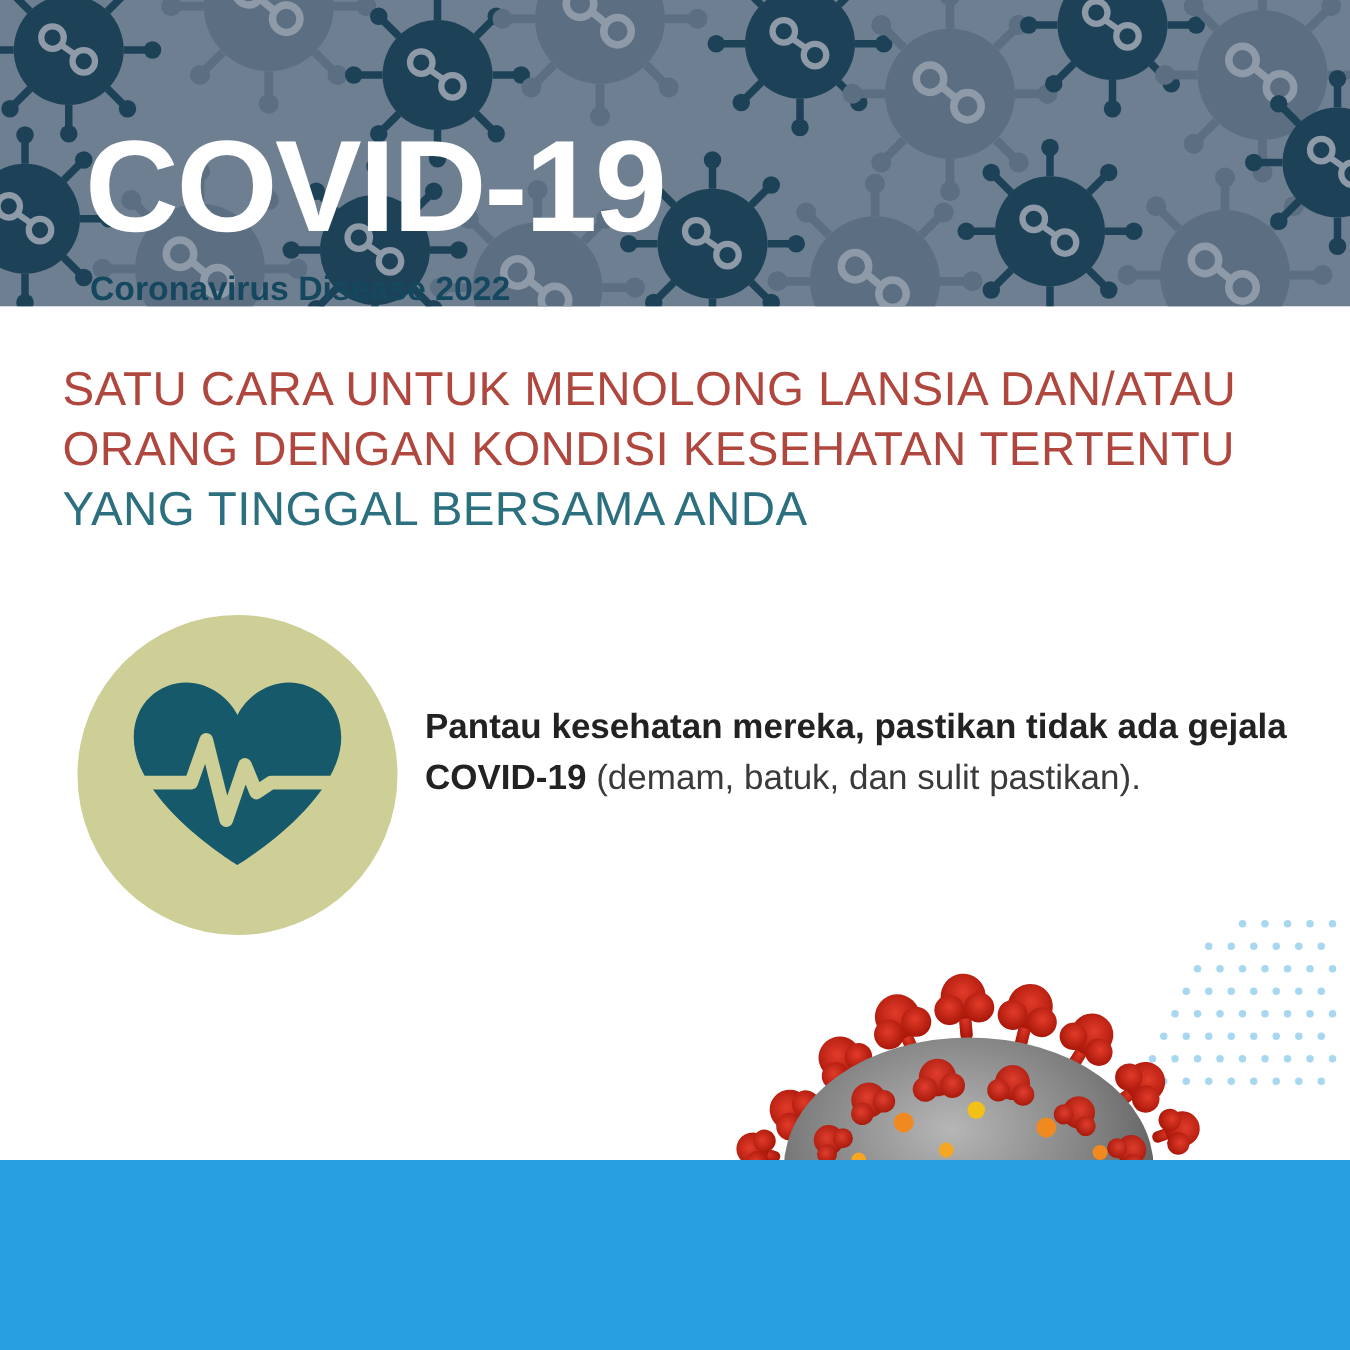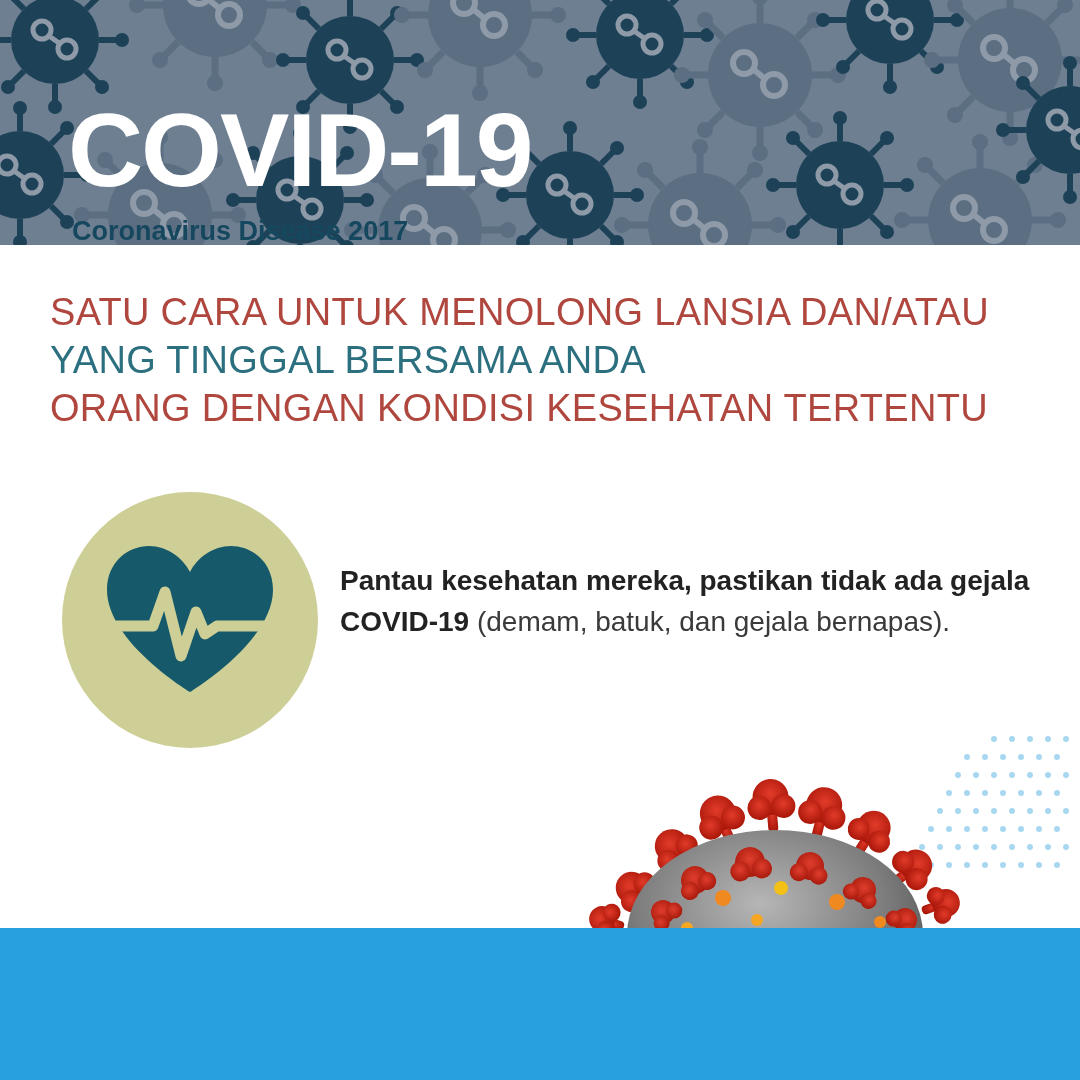--- a/index.html
+++ b/index.html
@@ -210,38 +210,38 @@
       <use href="#virus-a" x="160" y="215"></use>
       <use href="#virus-b" x="300" y="200"></use>
       <use href="#virus-a" x="430" y="230"></use>
       <use href="#virus-b" x="570" y="195"></use>
       <use href="#virus-a" x="700" y="225"></use>
       <use href="#virus-b" x="840" y="185"></use>
       <use href="#virus-a" x="980" y="220"></use>
       <use href="#virus-b" x="1070" y="130"></use>
     </svg>
     <div class="covid-title">COVID-19</div>
-    <div class="covid-subtitle">Coronavirus Disease 2017</div>
+    <div class="covid-subtitle">Coronavirus Disease 2022</div>
   </div>
 
   <div class="headline">
     <div class="headline-line hl-red">SATU CARA UNTUK MENOLONG LANSIA DAN/ATAU</div>
+    <div class="headline-line hl-red">ORANG DENGAN KONDISI KESEHATAN TERTENTU</div>
     <div class="headline-line hl-teal">YANG TINGGAL BERSAMA ANDA</div>
-    <div class="headline-line hl-red">ORANG DENGAN KONDISI KESEHATAN TERTENTU</div>
   </div>
 
   <div class="icon-circle">
     <svg width="178" height="160" viewBox="0 0 178 160">
       <path d="M89 152 C 89 152, 6 102, 6 50 C 6 22, 27 6, 48 6 C 66 6, 82 18, 89 32 C 96 18, 112 6, 130 6 C 151 6, 172 22, 172 50 C 172 102, 89 152, 89 152 Z" fill="#15596b"></path>
       <path d="M10 86 L52 86 L64 52 L80 116 L95 72 L104 94 L116 86 L168 86" fill="none" stroke="#cdcf96" stroke-width="11" stroke-linejoin="round" stroke-linecap="round"></path>
     </svg>
   </div>
 
   <div class="message">
-    <b>Pantau kesehatan mereka, pastikan tidak ada gejala COVID-19</b><span> (demam, batuk, dan gejala bernapas).</span>
+    <b>Pantau kesehatan mereka, pastikan tidak ada gejala COVID-19</b><span> (demam, batuk, dan sulit pastikan).</span>
   </div>
 
   <svg class="dots" viewBox="0 0 165 160">
     <g fill="#a8d8f0">
       <circle cx="8" cy="140" r="3"></circle>
         <circle cx="26" cy="140" r="3"></circle>
         <circle cx="44" cy="140" r="3"></circle>
         <circle cx="62" cy="140" r="3"></circle>
         <circle cx="80" cy="140" r="3"></circle>
         <circle cx="98" cy="140" r="3"></circle>

